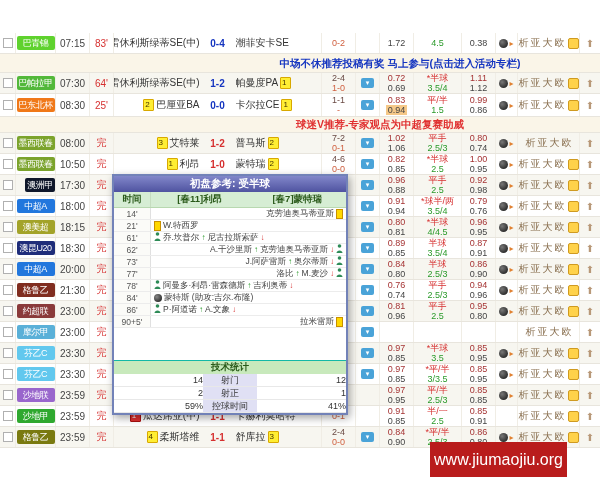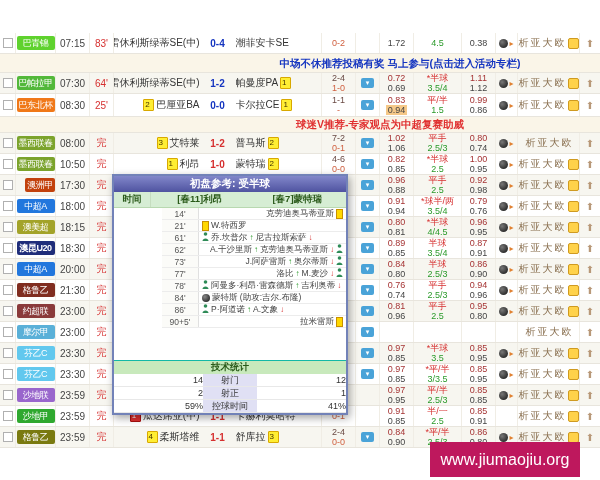--- a/index.html
+++ b/index.html
@@ -50,38 +50,38 @@
   .c-arrow{width:20px;border-right:none;color:#b89878;font-size:10px;}
   
   .popup{position:absolute;left:112px;top:174px;width:232px;background:#fff;z-index:5;
          border:2px solid #7282b8;box-shadow:2px 3px 8px rgba(0,0,0,.35);font-size:9px;}
   .p-head{height:16px;background:linear-gradient(#8287ca,#4f53a0);color:#fff;font-weight:bold;
           font-size:10.5px;display:flex;align-items:center;justify-content:center;}
   .p-cols{display:flex;height:15px;background:#d6edd4;color:#2a5a1a;font-weight:bold;font-size:9.5px;
           border-bottom:1px solid #b8d8b0;}
   .p-col-time{width:36px;display:flex;align-items:center;justify-content:center;border-right:1px solid #c6ddc0;}
   .p-col-h,.p-col-a{flex:1;display:flex;align-items:center;justify-content:center;}
-  .p-ev{display:flex;height:11px;border-bottom:1px solid #ececec;font-size:8.5px;color:#444;margin-left:48px;}
+  .p-ev{display:flex;height:11px;border-bottom:1px solid #ececec;font-size:8.5px;color:#444;}
   .p-ev-t{width:36px;display:flex;align-items:center;justify-content:center;
           border-right:1px solid #e0e0e0;background:#fbfbf8;color:#555;}
   .p-ev-b{flex:1;display:flex;align-items:center;padding:0 3px;gap:2px;white-space:nowrap;overflow:hidden;}
   .p-ev-b.away{justify-content:flex-end;}
   .au{color:#2a9a2a;font-size:8px;font-weight:bold;} .ad{color:#d63030;font-size:8px;font-weight:bold;}
   .ycard{display:inline-block;width:5px;height:8px;background:#ffd800;border:1px solid #c89000;}
   .gball{display:inline-block;width:8px;height:8px;border-radius:50%;
          background:radial-gradient(circle at 35% 35%,#888,#111);}
   .p-stats-head{height:13px;background:#c8e9bc;display:flex;align-items:center;justify-content:center;
                 font-weight:bold;font-size:9.5px;color:#2a5a1a;border-top:1px solid #14b8a6;margin-top:32px;}
   .p-srow{display:flex;height:12px;align-items:center;font-size:9px;border-bottom:1px solid #e8e8e8;color:#333;}
   .p-s-h,.p-s-a{flex:1;text-align:right;padding-left:30px;}
   .p-s-l{width:54px;background:#e0e0f4;text-align:center;height:100%;line-height:12px;}
   
   .tg{position:absolute;left:10px;top:6px;width:130px;height:30px;background:#1c1c1c;color:#fff;
       display:flex;align-items:center;padding-left:9px;font-size:14px;z-index:9;box-sizing:border-box;}
-  .wm{position:absolute;left:430px;top:442px;width:150px;height:35px;background:#be185d;color:#fff;
+  .wm{position:absolute;left:430px;top:442px;width:137px;height:35px;background:#b91c1c;color:#fff;
       display:flex;align-items:center;justify-content:center;font-size:16px;z-index:9;}
 </style>
 </head>
 <body>
 
 <div class="stage">
   <div class="table" id="rows">
       <div class="row" style="height: 21px;">
         <div class="c c-check">
           <span class="cb"></span>
@@ -346,21 +346,21 @@
         </div>
         <div class="c c-arrow">
           <span>⬆</span>
         </div>
       </div>
       <div class="row alt" style="height: 21px;">
         <div class="c c-check">
           <span class="cb"></span>
         </div>
         <div class="c c-league">
-          <span class="lg" style="background: #c2410c; margin-left: 9px;">澳洲甲</span>
+          <span class="lg" style="background: #0f172a; margin-left: 9px;">澳洲甲</span>
         </div>
         <div class="c c-time">17:30</div>
         <div class="c c-status">完</div>
         <div class="c c-teams">
           <span class="thome"></span>
           <span class="tscore sc-done"></span>
           <span class="taway"></span>
         </div>
         <div class="c c-half col2">
           <span class="ht2">4-1</span>
@@ -490,21 +490,21 @@
         </div>
         <div class="c c-arrow">
           <span>⬆</span>
         </div>
       </div>
       <div class="row" style="height: 21px;">
         <div class="c c-check">
           <span class="cb"></span>
         </div>
         <div class="c c-league">
-          <span class="lg" style="background: rgb(31, 45, 122); font-weight: bold;">澳昆U20</span>
+          <span class="lg" style="background: rgb(31, 45, 122);">澳昆U20</span>
         </div>
         <div class="c c-time">18:30</div>
         <div class="c c-status">完</div>
         <div class="c c-teams">
           <span class="thome"></span>
           <span class="tscore sc-done"></span>
           <span class="taway"></span>
         </div>
         <div class="c c-half col2">
           <span class="ht2">7-3</span>

